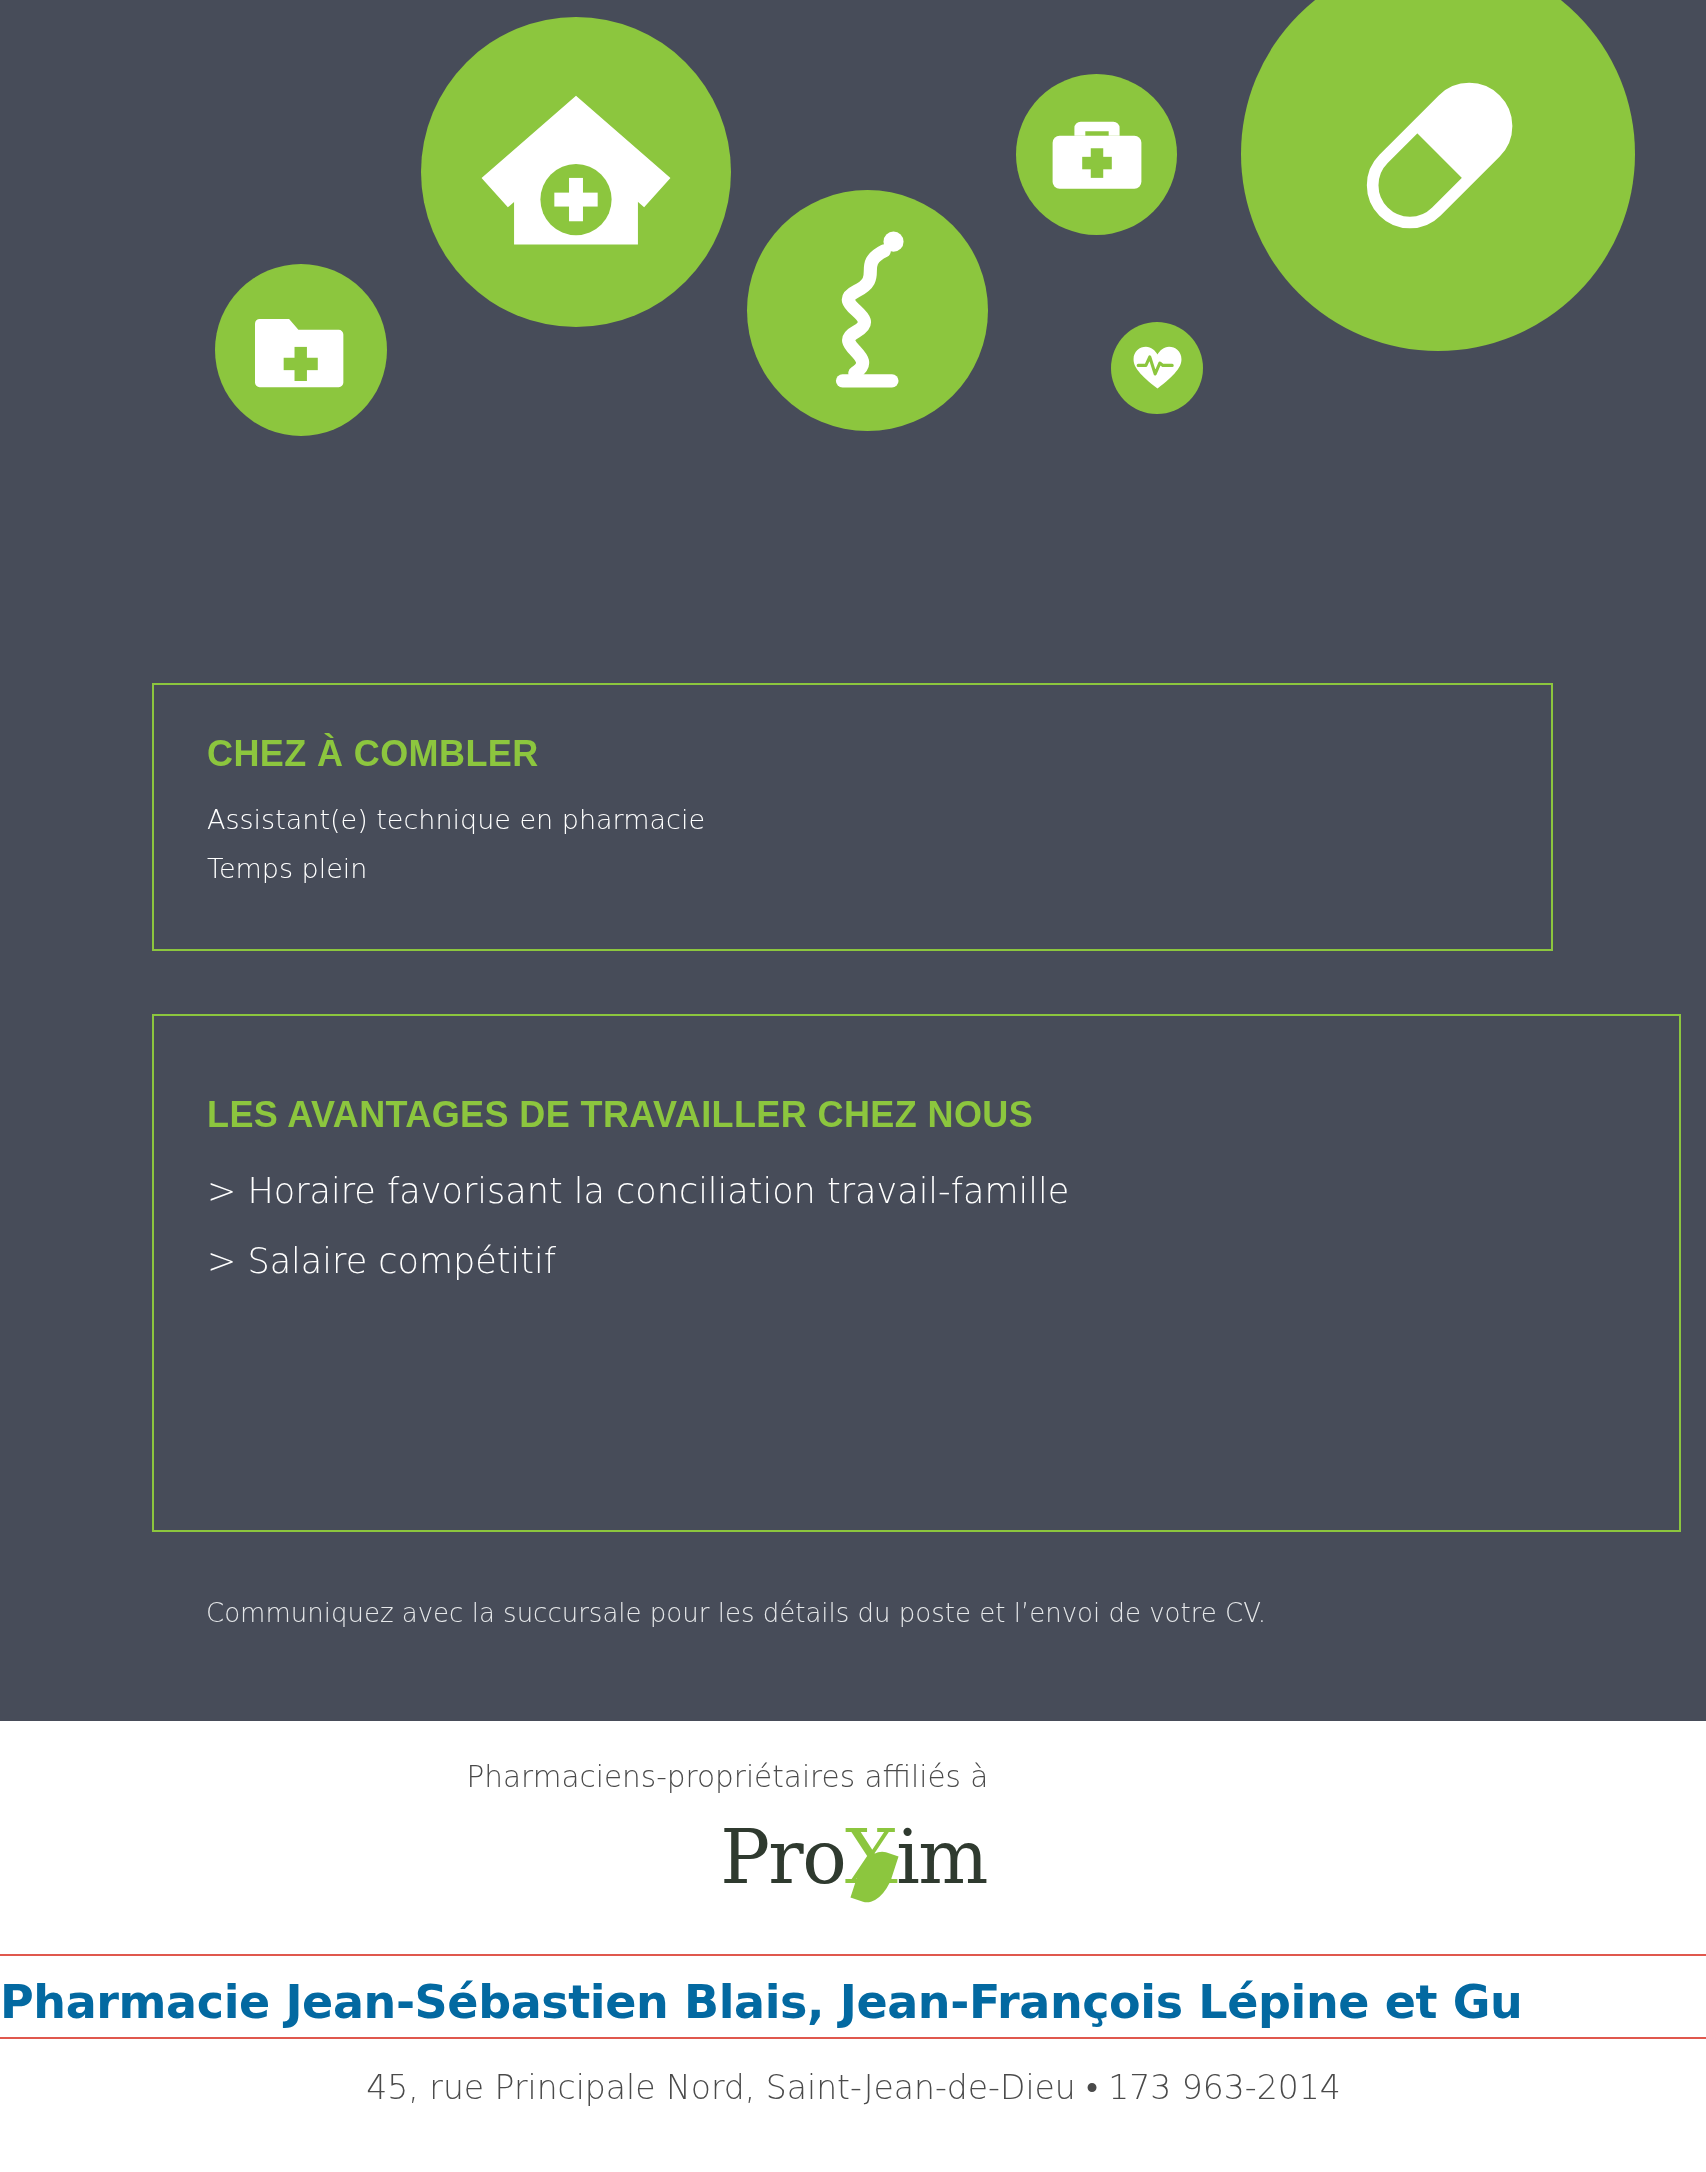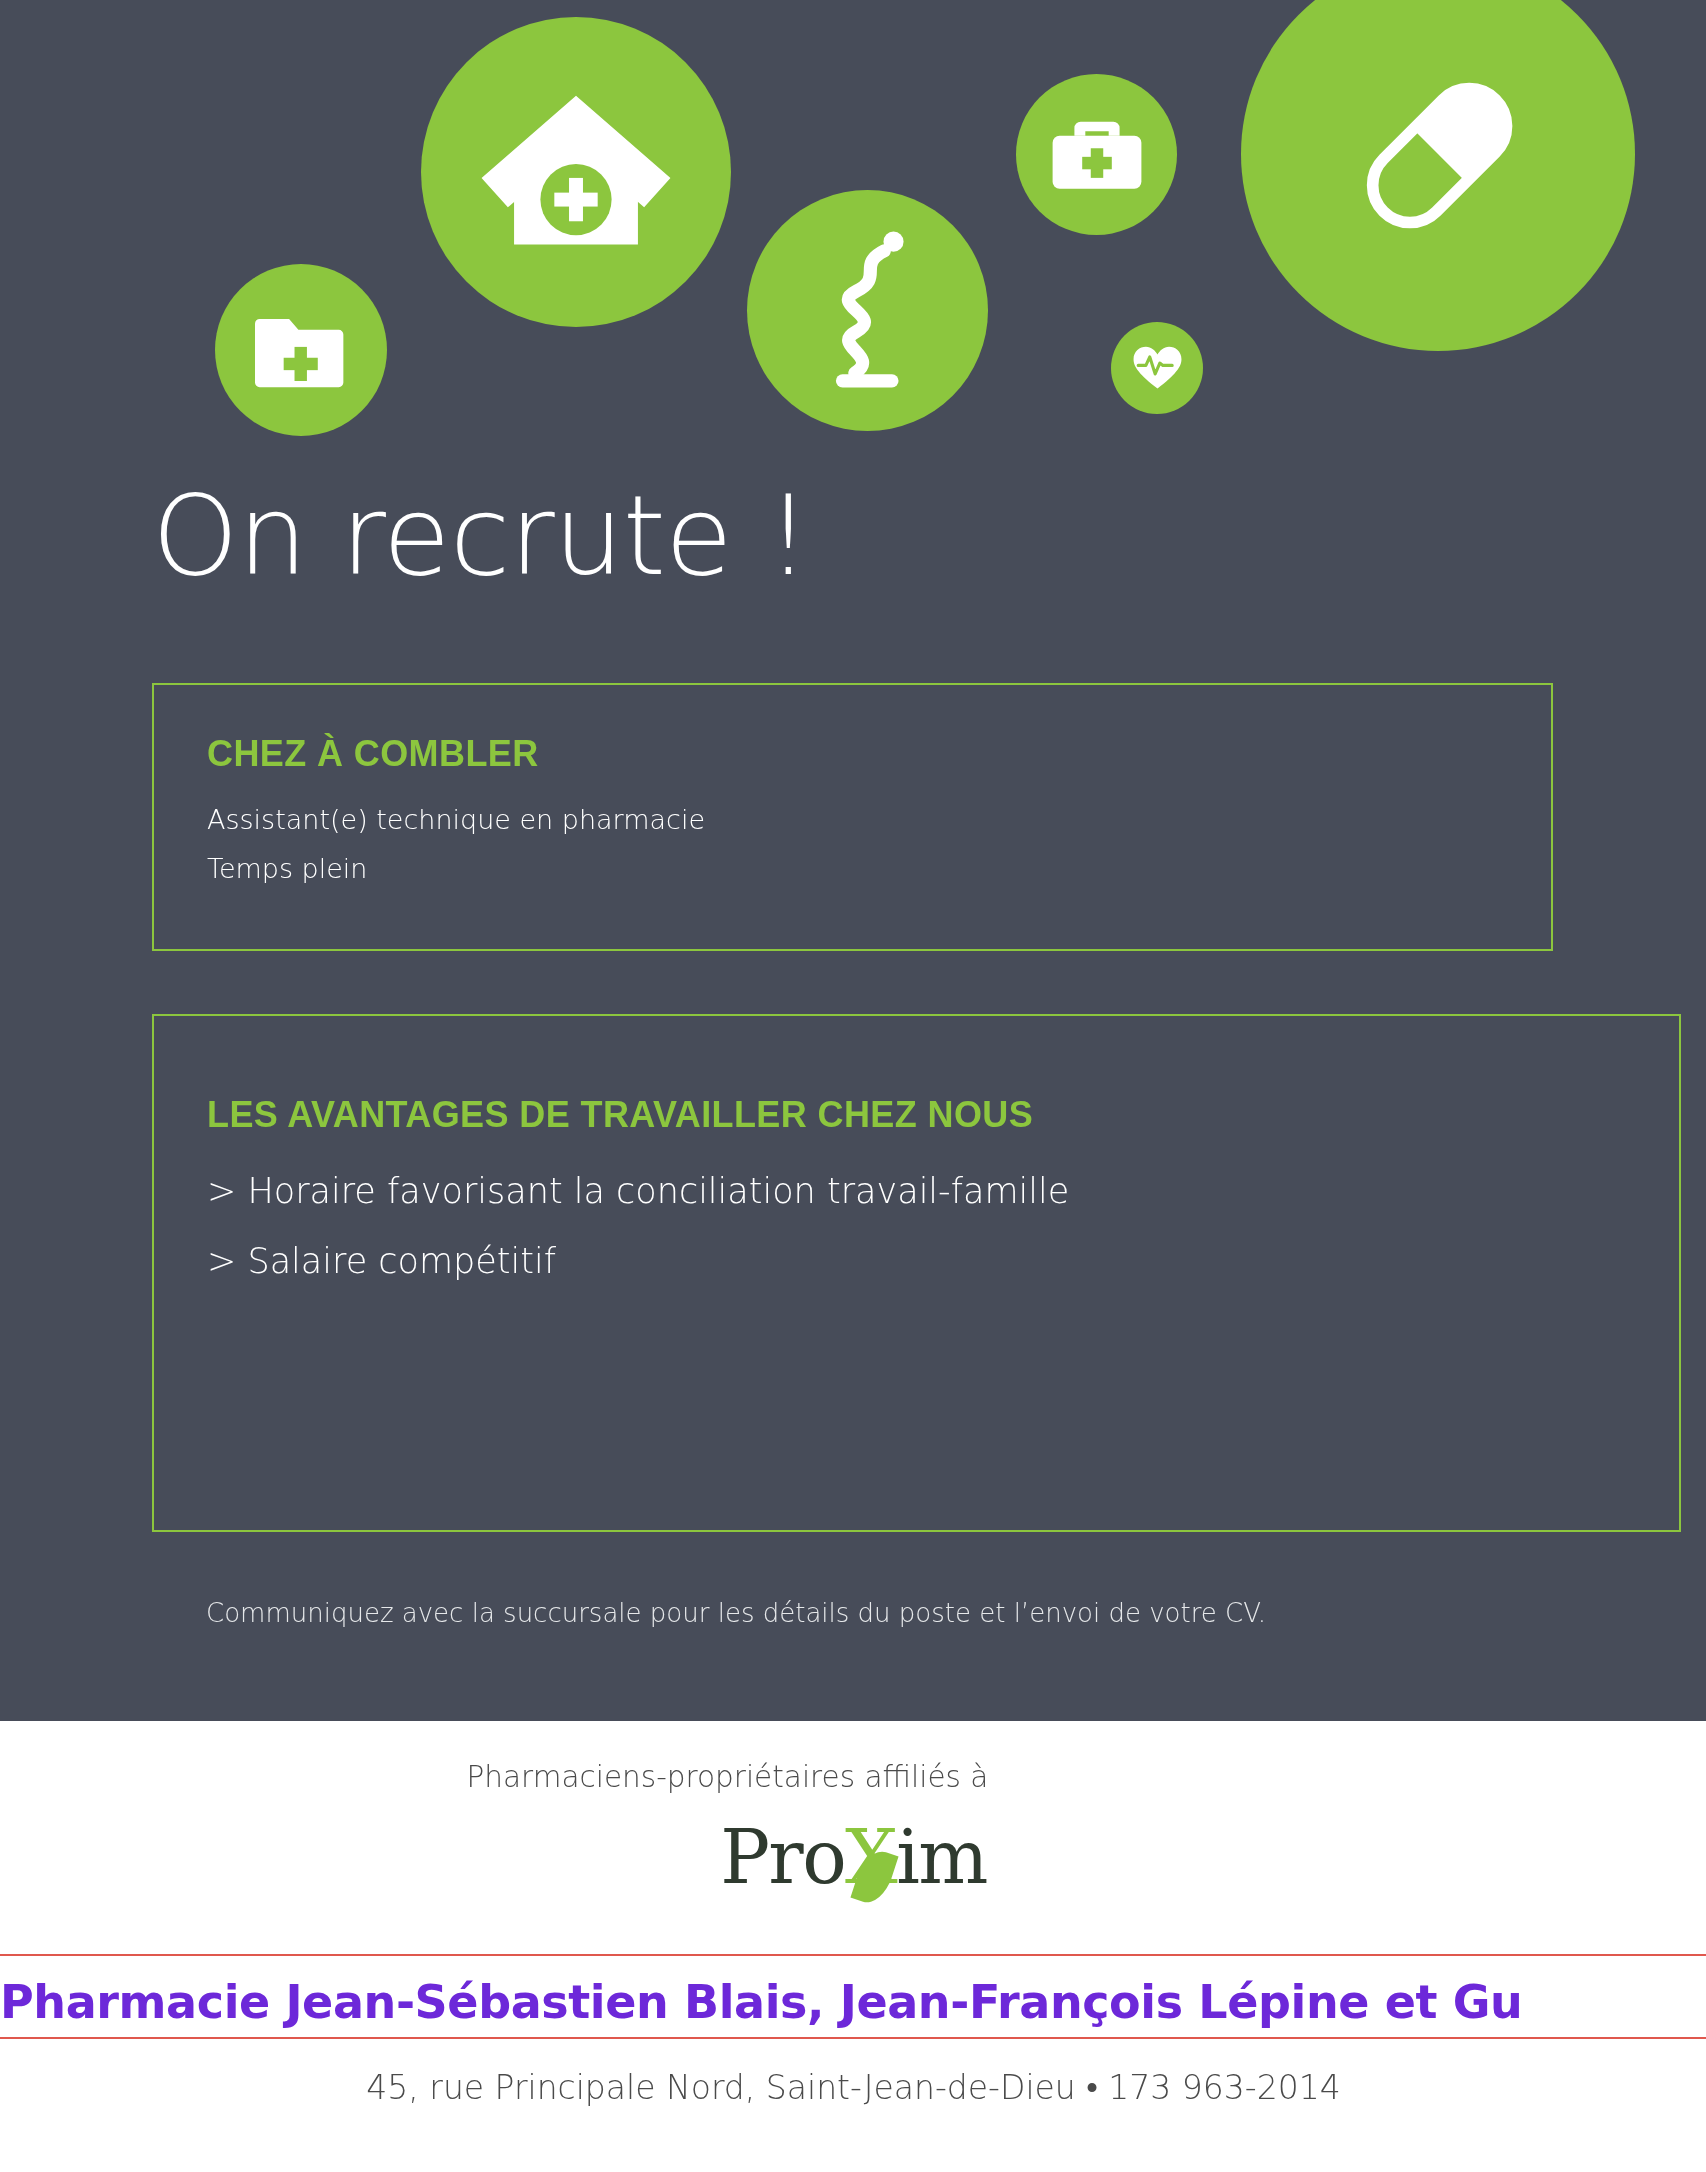--- a/index.html
+++ b/index.html
@@ -196,21 +196,21 @@
     background: #e0584e;
   }
   .rule-top { top: 1954px; }
   .rule-bottom { top: 2037px; }
 
   .pharma-name {
     position: absolute;
     width: 1372px;
     top: 1975px;
     text-align: center;
-    color: #6d28d9;
+    color: #0369a1;
     font-size: 46px;
     font-weight: bold;
     font-family: "DejaVu Sans", sans-serif;
     white-space: nowrap;
     letter-spacing: -0.4px;
   }
 
   .address {
     position: absolute;
     width: 1707px;
@@ -278,21 +278,20 @@
       <svg width="233" height="233" viewBox="0 0 300 300">
         <g transform="rotate(-45 150 150)">
           <rect x="48" y="104" width="204" height="96" rx="48" fill="none" stroke="#ffffff" stroke-width="15"></rect>
           <path d="M150 104 h54 a48 48 0 0 1 48 48 v0 a48 48 0 0 1 -48 48 h-54 z" fill="#ffffff"></path>
         </g>
       </svg>
     </div>
 
   </div>
 
-  <div class="headline">On recrute !</div>
 
   <div class="box box-poste">
     <div class="box-title">CHEZ À COMBLER</div>
     <div class="box-line line1">Assistant(e) technique en pharmacie</div>
     <div class="box-line line2">Temps plein</div>
   </div>
 
   <div class="box box-avantages">
     <div class="box-title">LES AVANTAGES DE TRAVAILLER CHEZ NOUS</div>
     <div class="bullet bul1">&gt; Horaire favorisant la conciliation travail-famille</div>

